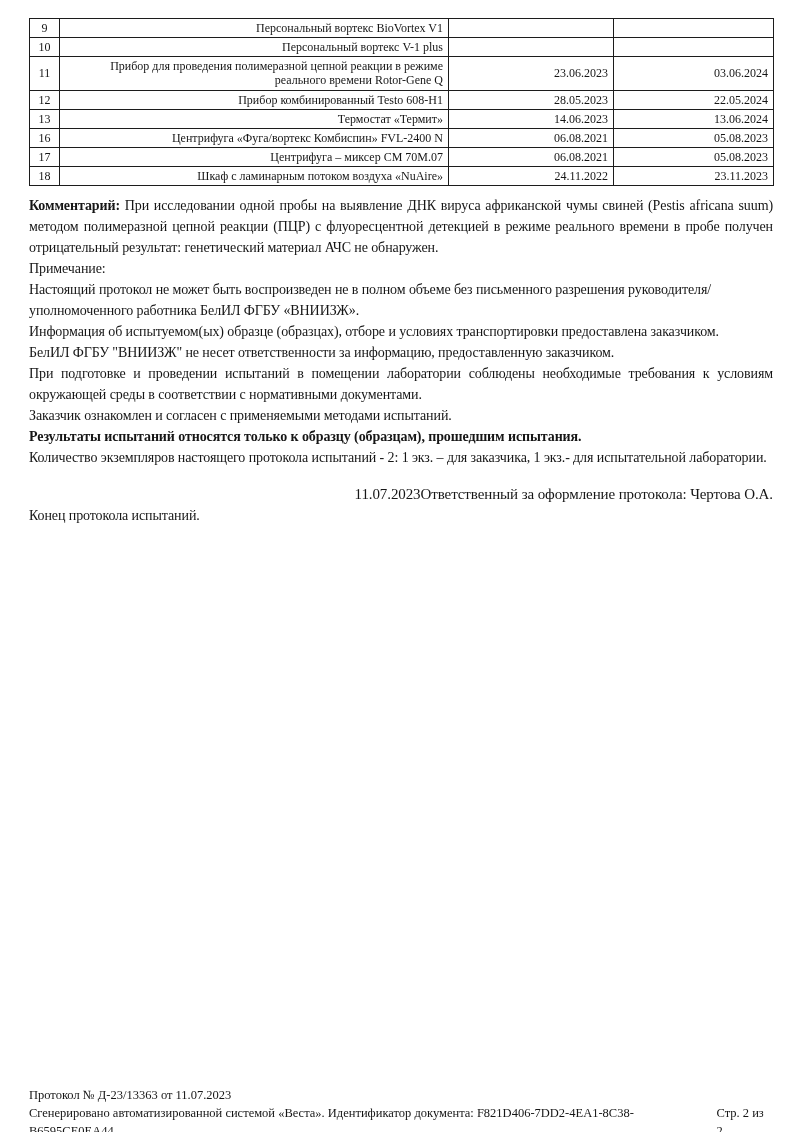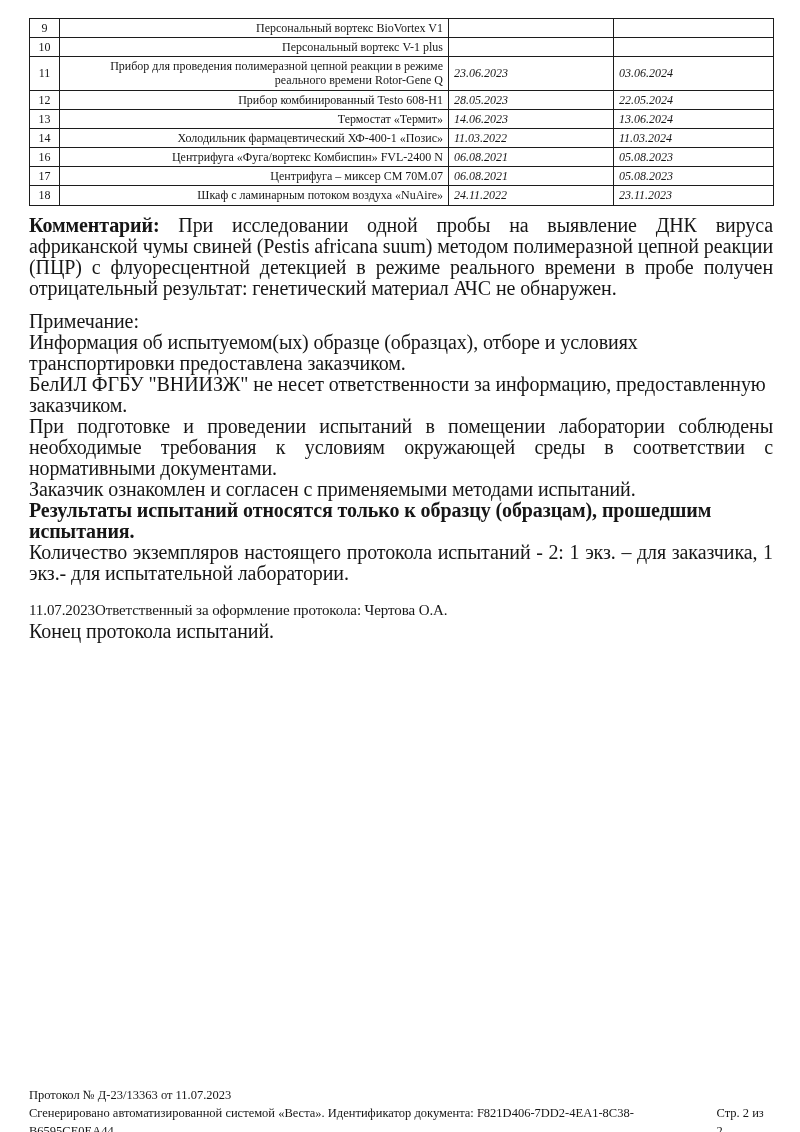--- a/index.html
+++ b/index.html
@@ -25,41 +25,41 @@
   }
   table.equip-table td {
     border:1.5px solid #1c1c1c;
     font-size:12px;
     line-height:1.18;
     padding:2px 5px;
     vertical-align:middle;
   }
   td.c-num  { text-align:center; padding:2px 1px; }
   td.c-name { text-align:right; }
-  td.c-date { text-align:left;font-style:italic; }
+  td.c-date { text-align:right; }
   .col-num  { width:30px; }
   .col-name { width:389px; }
   .col-d1   { width:165px; }
   .col-d2   { width:160px; }
 
   .para {
-    font-size:20px;
+    font-size:14px;
     line-height:21px;
     letter-spacing:-0.1px;
     text-align:left;
     font-family:Liberation Serif, serif;
   }
   .justify { text-align:justify; }
   .bold    { font-weight:bold; }
   .comment { margin-top:9px; }
-  .notes   { margin-top:12px; }
+  .notes   { }
   .signoff {
     margin-top:16px;
     display:flex;
-    justify-content:flex-start;
+    justify-content:flex-end;
     font-size:15px;
     line-height:21px;
     letter-spacing:-0.1px;
   }
   .footer {
     position:absolute;
     left:29px; right:27px; top:1086px;
     font-size:12.5px;
     line-height:18px;
   }
@@ -107,26 +107,20 @@
           <td class="c-date">28.05.2023</td>
           <td class="c-date">22.05.2024</td>
         </tr>
         <tr>
           <td class="c-num">13</td>
           <td class="c-name">Термостат «Термит»</td>
           <td class="c-date">14.06.2023</td>
           <td class="c-date">13.06.2024</td>
         </tr>
         <tr>
-          <td class="c-num">14</td>
-          <td class="c-name">Холодильник фармацевтический ХФ-400-1 «Позис»</td>
-          <td class="c-date">11.03.2022</td>
-          <td class="c-date">11.03.2024</td>
-        </tr>
-        <tr>
           <td class="c-num">16</td>
           <td class="c-name">Центрифуга «Фуга/вортекс Комбиспин» FVL-2400 N</td>
           <td class="c-date">06.08.2021</td>
           <td class="c-date">05.08.2023</td>
         </tr>
         <tr>
           <td class="c-num">17</td>
           <td class="c-name">Центрифуга – миксер СМ 70М.07</td>
           <td class="c-date">06.08.2021</td>
           <td class="c-date">05.08.2023</td>
@@ -140,20 +134,21 @@
       </tbody>
     </table>
 
     <p class="para justify comment">
       <b>Комментарий:</b>
       <span>При исследовании одной пробы на выявление ДНК вируса африканской чумы свиней (Pestis africana suum) методом полимеразной цепной реакции (ПЦР) с флуоресцентной детекцией в режиме реального времени в пробе получен отрицательный результат: генетический материал АЧС не обнаружен.</span>
     </p>
 
     <div class="notes">
       <p class="para">Примечание:</p>
+      <p class="para">Настоящий протокол не может быть воспроизведен не в полном объеме без письменного разрешения руководителя/уполномоченного работника БелИЛ ФГБУ «ВНИИЗЖ».</p>
       <p class="para">Информация об испытуемом(ых) образце (образцах), отборе и условиях транспортировки предоставлена заказчиком.</p>
       <p class="para">БелИЛ ФГБУ "ВНИИЗЖ" не несет ответственности за информацию, предоставленную заказчиком.</p>
       <p class="para justify">При подготовке и проведении испытаний в помещении лаборатории соблюдены необходимые требования к условиям окружающей среды в соответствии с нормативными документами.</p>
       <p class="para">Заказчик ознакомлен и согласен с применяемыми методами испытаний.</p>
       <p class="para bold">Результаты испытаний относятся только к образцу (образцам), прошедшим испытания.</p>
       <p class="para justify">Количество экземпляров настоящего протокола испытаний - 2: 1 экз. – для заказчика, 1 экз.- для испытательной лаборатории.</p>
     </div>
 
     <div class="signoff">
       <span>11.07.2023</span>

